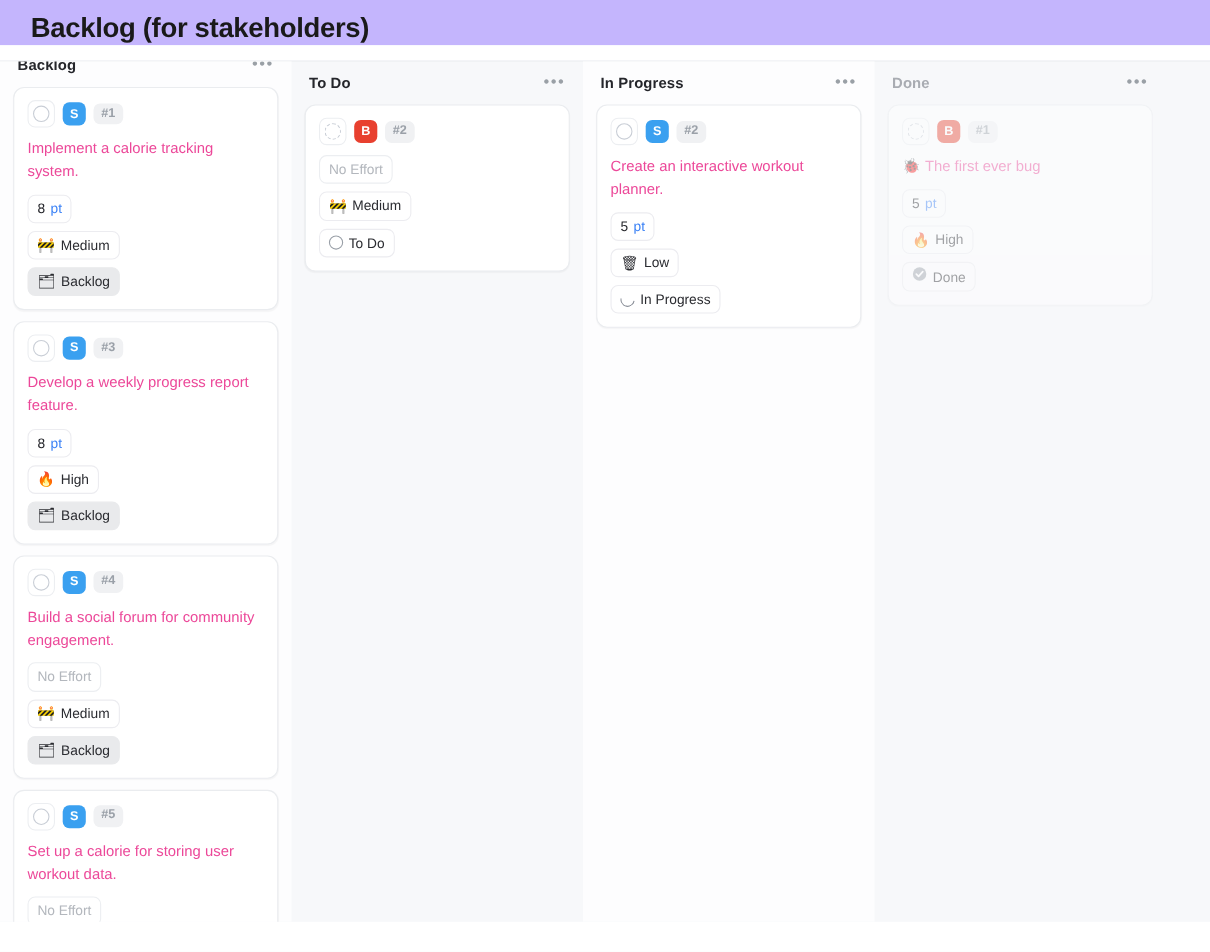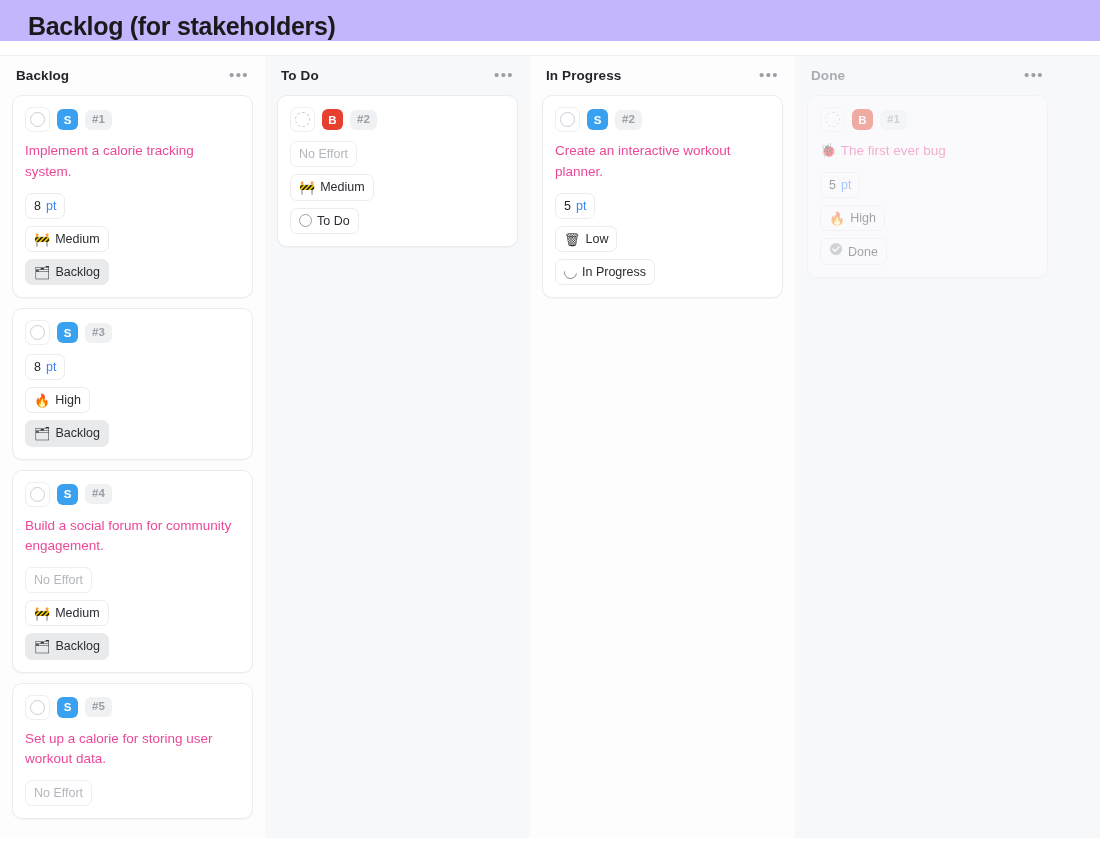--- a/index.html
+++ b/index.html
@@ -223,20 +223,21 @@
           </div>
         </div>
         <div class="card">
           <div class="card-top">
             <span class="check">
               <span class="ring"></span>
             </span>
             <span class="type-badge story">S</span>
             <span class="id-pill">#3</span>
           </div>
+          <p class="card-title"><span>Develop a weekly progress report feature.</span></p>
           <div class="chips">
             <span class="chip">
               <span class="pt-num">8</span>
               <span class="pt-unit">pt</span>
             </span>
             <span class="chip">
               <span class="emoji">🔥</span>
               <span>High</span>
             </span>
             <span class="chip status-solid">

